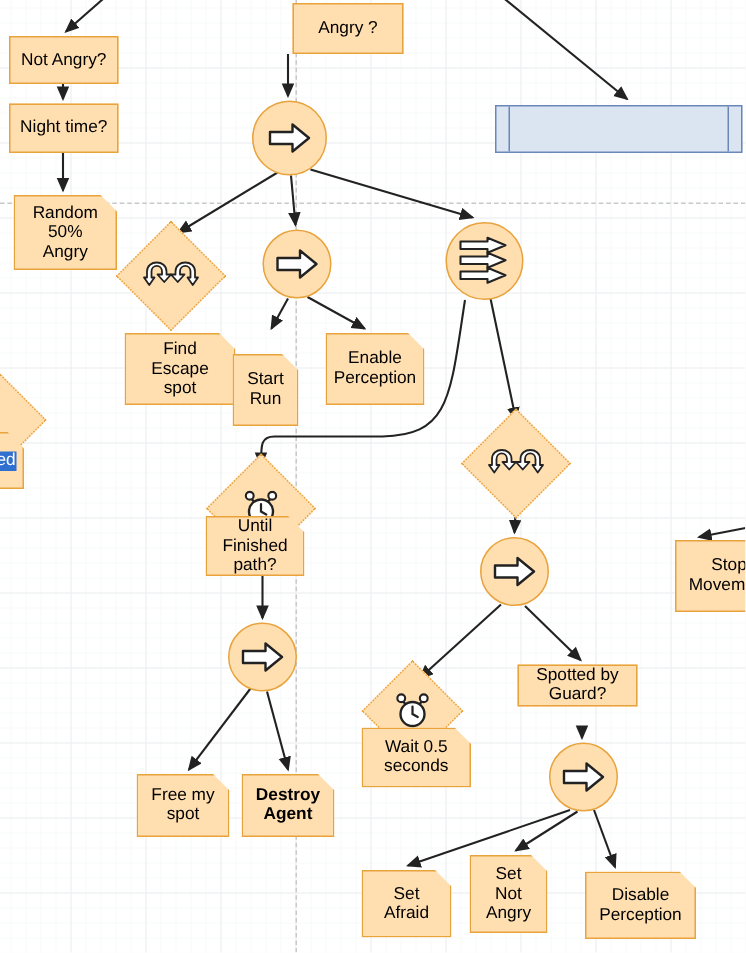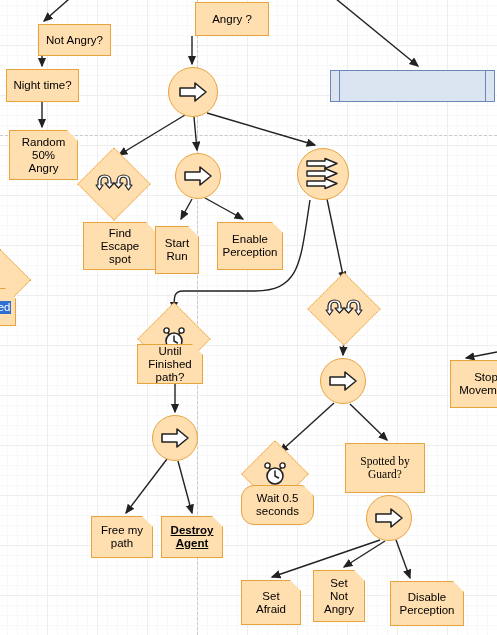--- a/index.html
+++ b/index.html
@@ -124,21 +124,21 @@
         <path d="M 388 485 L 388 492"></path>
         <path d="M 380 540 L 272 577"></path>
         <path d="M 385 541 L 344 567"></path>
         <path d="M 396 540 L 410 578"></path>
         <path d="M 497 352 L 466 358"></path>
       </g>
   </svg>
 
   <div id="node-layer">
       <div class="node rect" style="left: 155px; top: 2px; width: 74px; height: 34px; margin-left: 40px;"><span>Angry ?</span></div>
-      <div class="node rect" style="left: 6px; top: 24px; width: 73px; height: 32px; margin-left: 32px;"><span>Not Angry?</span></div>
+      <div class="node rect" style="left: 6px; top: 24px; width: 73px; height: 32px;"><span>Not Angry?</span></div>
       <div class="node rect" style="left: 6px; top: 69px; width: 73px; height: 33px; align-items: center;"><span>Night time?</span></div>
       <div class="node cut" style="left: 9px; top: 130px; width: 69px; height: 50px;"><span>Random
 50%
 Angry</span></div>
       <div class="node subtree" style="left: 330px; top: 70px; width: 165px; height: 32px;"><div class="bar l"></div><div class="bar r"></div></div>
       <div class="node circle" style="left: 168px; top: 67px; width: 50px; height: 50px;"><svg class="svgicon" width="30" height="22" viewBox="0 0 30 22">
           <path d="M2 7 L17 7 L17 2 L28 11 L17 20 L17 15 L2 15 Z" fill="#ffffff" stroke="#222222" stroke-width="1.6" stroke-linejoin="round"></path>
         </svg></div>
       <div class="node diamond" style="left: 88px; top: 158px; width: 52px; height: 52px; z-index: 2;"><div class="dcontent"><svg class="svgicon" width="38" height="22" viewBox="0 0 38 22">
             <path d="M6 8 C6 3, 13 3, 13 8 L13 10 L10 10 L14.5 15 L19 10 L16 10 L16 8 C16 0, 3 0, 3 8 L3 12 L1 12 L4.5 17 L8 12 L6 12 Z" fill="#ffffff" stroke="#222222" stroke-width="1.2" stroke-linejoin="round"></path>
@@ -148,21 +148,21 @@
           <path d="M2 7 L17 7 L17 2 L28 11 L17 20 L17 15 L2 15 Z" fill="#ffffff" stroke="#222222" stroke-width="1.6" stroke-linejoin="round"></path>
         </svg></div>
       <div class="node circle" style="left: 297px; top: 148px; width: 52px; height: 52px;"><svg class="svgicon" width="36" height="34" viewBox="0 0 36 34">
           <path d="M2 4 L20 4 L20 1.5 L32 6.5 L20 11.5 L20 9 L2 9 Z" fill="#ffffff" stroke="#222222" stroke-width="1.4" stroke-linejoin="round"></path>
           <path d="M2 14 L20 14 L20 11.5 L32 16.5 L20 21.5 L20 19 L2 19 Z" fill="#ffffff" stroke="#222222" stroke-width="1.4" stroke-linejoin="round"></path>
           <path d="M2 24 L20 24 L20 21.5 L32 26.5 L20 31.5 L20 29 L2 29 Z" fill="#ffffff" stroke="#222222" stroke-width="1.4" stroke-linejoin="round"></path>
         </svg></div>
       <div class="node cut" style="left: 83px; top: 222px; width: 74px; height: 48px;"><span>Find
 Escape
 spot</span></div>
-      <div class="node cut" style="left: 155px; top: 226px; width: 44px; height: 48px; justify-content: center;"><span>Start
+      <div class="node cut" style="left: 155px; top: 236px; width: 44px; height: 48px; justify-content: center;"><span>Start
 Run</span></div>
       <div class="node cut" style="left: 217px; top: 222px; width: 66px; height: 48px;"><span>Enable
 Perception</span></div>
       <div class="node cut" style="left: -20px; top: 288px; width: 36px; height: 38px;"><span class="sel">shed</span></div>
       <div class="node diamond" style="left: -22px; top: 258px; width: 44px; height: 44px; z-index: 2;"><div class="dcontent"></div></div>
       <div class="node cut" style="left: 137px; top: 344px; width: 66px; height: 40px;"><span>Until Finished
 path?</span></div>
       <div class="node diamond" style="left: 148px; top: 313px; width: 52px; height: 52px; z-index: 2;"><div class="dcontent"><svg class="svgicon" width="24" height="24" viewBox="0 0 24 24">
             <path d="M4 4 L7 7 M20 4 L17 7" stroke="#222222" stroke-width="1.6" fill="none" stroke-linecap="round"></path>
             <circle cx="4.5" cy="3.5" r="2.6" fill="#ffffff" stroke="#222222" stroke-width="1.4"></circle>
@@ -182,30 +182,30 @@
       <div class="node circle" style="left: 152px; top: 415px; width: 46px; height: 46px;"><svg class="svgicon" width="30" height="22" viewBox="0 0 30 22">
           <path d="M2 7 L17 7 L17 2 L28 11 L17 20 L17 15 L2 15 Z" fill="#ffffff" stroke="#222222" stroke-width="1.6" stroke-linejoin="round"></path>
         </svg></div>
       <div class="node diamond" style="left: 251px; top: 450px; width: 48px; height: 48px; z-index: 2;"><div class="dcontent"><svg class="svgicon" width="24" height="24" viewBox="0 0 24 24">
             <path d="M4 4 L7 7 M20 4 L17 7" stroke="#222222" stroke-width="1.6" fill="none" stroke-linecap="round"></path>
             <circle cx="4.5" cy="3.5" r="2.6" fill="#ffffff" stroke="#222222" stroke-width="1.4"></circle>
             <circle cx="19.5" cy="3.5" r="2.6" fill="#ffffff" stroke="#222222" stroke-width="1.4"></circle>
             <circle cx="12" cy="14" r="8" fill="#ffffff" stroke="#222222" stroke-width="1.6"></circle>
             <path d="M12 9 L12 14 L15.5 16" stroke="#222222" stroke-width="1.5" fill="none" stroke-linecap="round"></path>
           </svg></div></div>
-      <div class="node cut" style="left: 241px; top: 485px; width: 73px; height: 40px; border-radius: 13px;"><span>Wait 0.5
+      <div class="node cut" style="left: 241px; top: 485px; width: 73px; height: 40px;"><span>Wait 0.5
 seconds</span></div>
-      <div class="node rect" style="left: 345px; top: 443px; width: 80px; height: 50px; font-family: Liberation Serif, serif;"><span>Spotted by
+      <div class="node rect" style="left: 345px; top: 443px; width: 80px; height: 28px;"><span>Spotted by
 Guard?</span></div>
       <div class="node circle" style="left: 366px; top: 495px; width: 46px; height: 46px;"><svg class="svgicon" width="30" height="22" viewBox="0 0 30 22">
           <path d="M2 7 L17 7 L17 2 L28 11 L17 20 L17 15 L2 15 Z" fill="#ffffff" stroke="#222222" stroke-width="1.6" stroke-linejoin="round"></path>
         </svg></div>
       <div class="node cut" style="left: 91px; top: 516px; width: 62px; height: 42px;"><span>Free my
-path</span></div>
-      <div class="node cut" style="left: 161px; top: 516px; width: 62px; height: 42px; text-decoration: underline;"><span class="bold">Destroy
+spot</span></div>
+      <div class="node cut" style="left: 161px; top: 516px; width: 62px; height: 42px;"><span class="bold">Destroy
 Agent</span></div>
       <div class="node cut" style="left: 241px; top: 580px; width: 60px; height: 45px;"><span>Set
 Afraid</span></div>
       <div class="node cut" style="left: 313px; top: 570px; width: 52px; height: 52px;"><span>Set
 Not
 Angry</span></div>
       <div class="node cut" style="left: 390px; top: 581px; width: 74px; height: 45px;"><span>Disable
 Perception</span></div>
     </div>
 </div>

